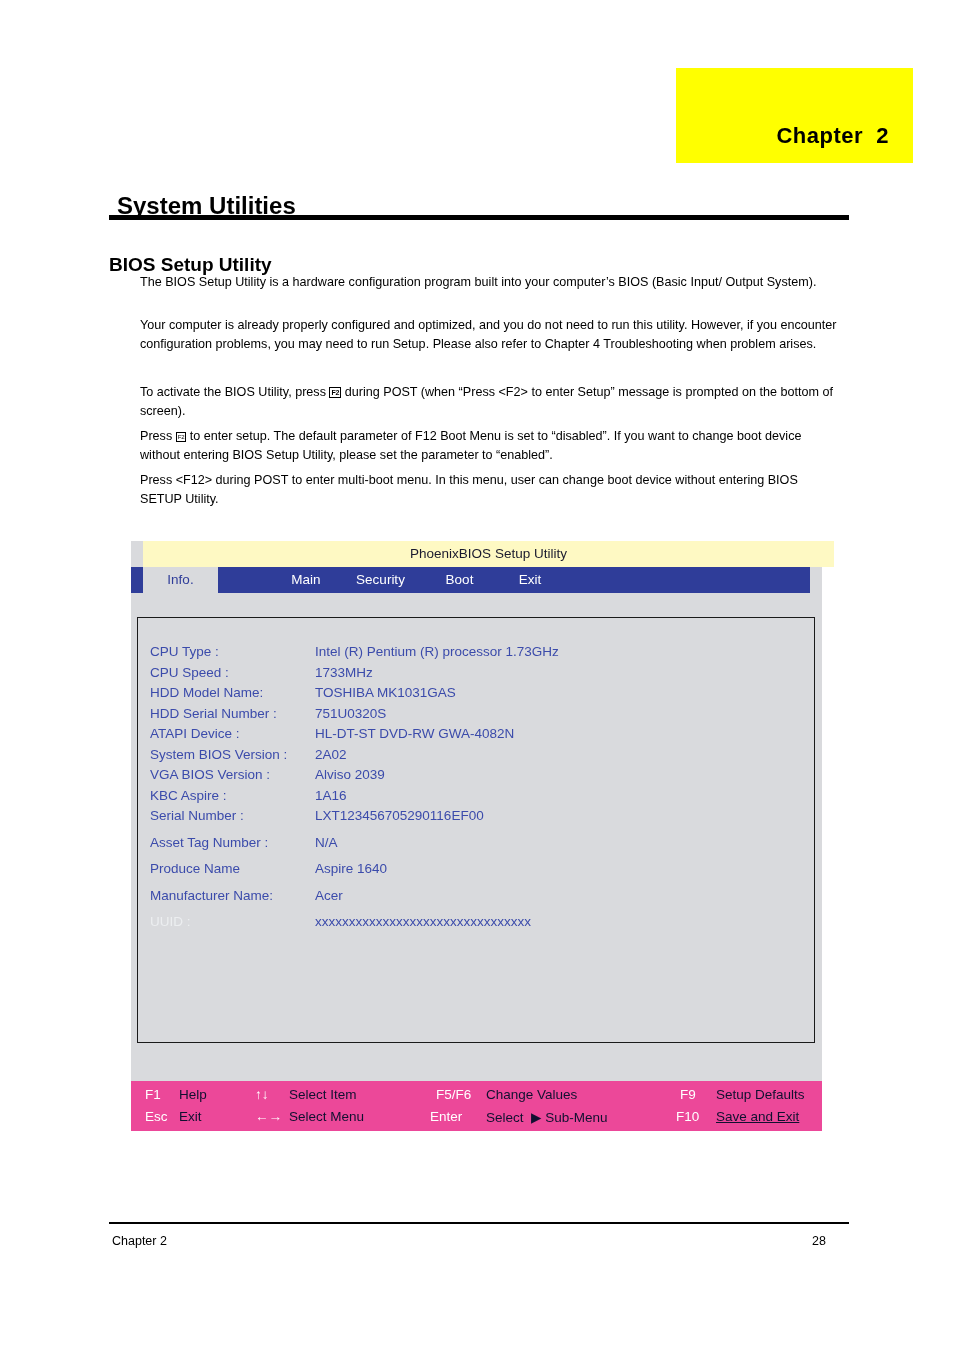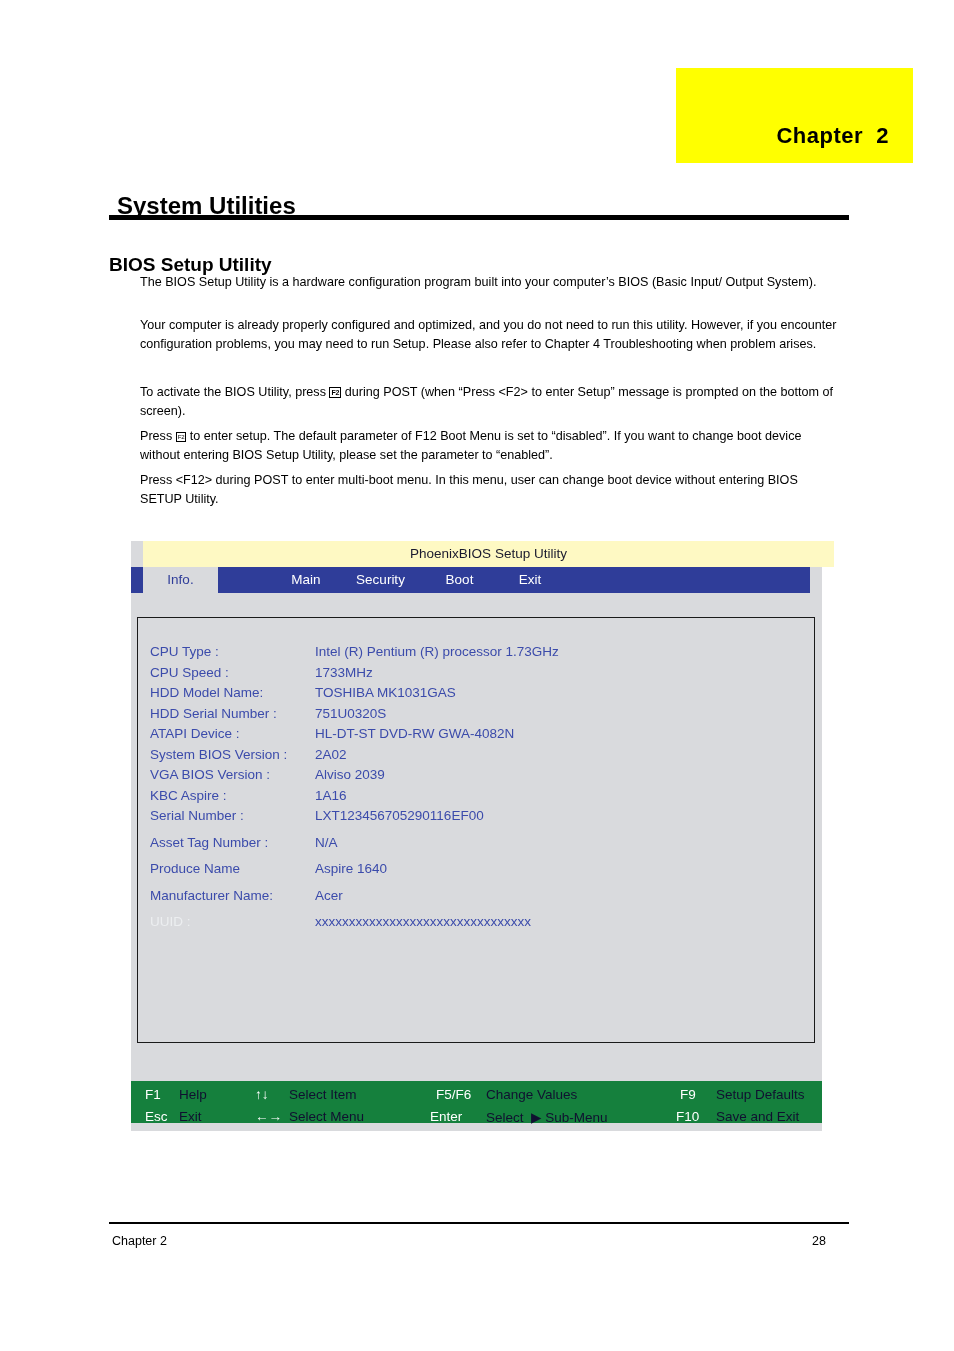--- a/index.html
+++ b/index.html
@@ -178,22 +178,22 @@
   }
   .info-row.dim .info-label { color: #eceef0; }
   .info-row.gap-before { margin-top: 6px; }
 
   
   .bios-keybar {
     position: absolute;
     left: 0;
     top: 540px;
     width: 691px;
-    height: 42px;
-    background: #15803d;
+    height: 50px;
+    background: #ec4899;
   }
   .key-cell {
     position: absolute;
     font-size: 13.5px;
     white-space: pre;
   }
   .key-name  { color: #ffffff; }
   .key-desc  { color: #101030; }
 
   
@@ -296,19 +296,19 @@
       <div class="key-cell key-desc" style="left: 158px; top: 6px;">Select Item</div>
       <div class="key-cell key-name" style="left: 124px; top: 28px;">←→</div>
       <div class="key-cell key-desc" style="left: 158px; top: 28px;">Select Menu</div>
       <div class="key-cell key-name" style="left: 305px; top: 6px;">F5/F6</div>
       <div class="key-cell key-desc" style="left: 355px; top: 6px;">Change Values</div>
       <div class="key-cell key-name" style="left: 299px; top: 28px;">Enter</div>
       <div class="key-cell key-desc" style="left: 355px; top: 28px;">Select  ▶ Sub-Menu</div>
       <div class="key-cell key-name" style="left: 549px; top: 6px;">F9</div>
       <div class="key-cell key-desc" style="left: 585px; top: 6px;">Setup Defaults</div>
       <div class="key-cell key-name" style="left: 545px; top: 28px;">F10</div>
-      <div class="key-cell key-desc" style="left: 585px; top: 28px;">Save and Exit</div>
+      <div class="key-cell key-desc" style="left: 585px; top: 28px; text-decoration: underline;">Save and Exit</div>
     </div>
 </div>
 
 <div class="footer-rule"></div>
 <div class="footer-left">Chapter 2</div>
 <div class="footer-right">28</div>
 
 </body></html>

